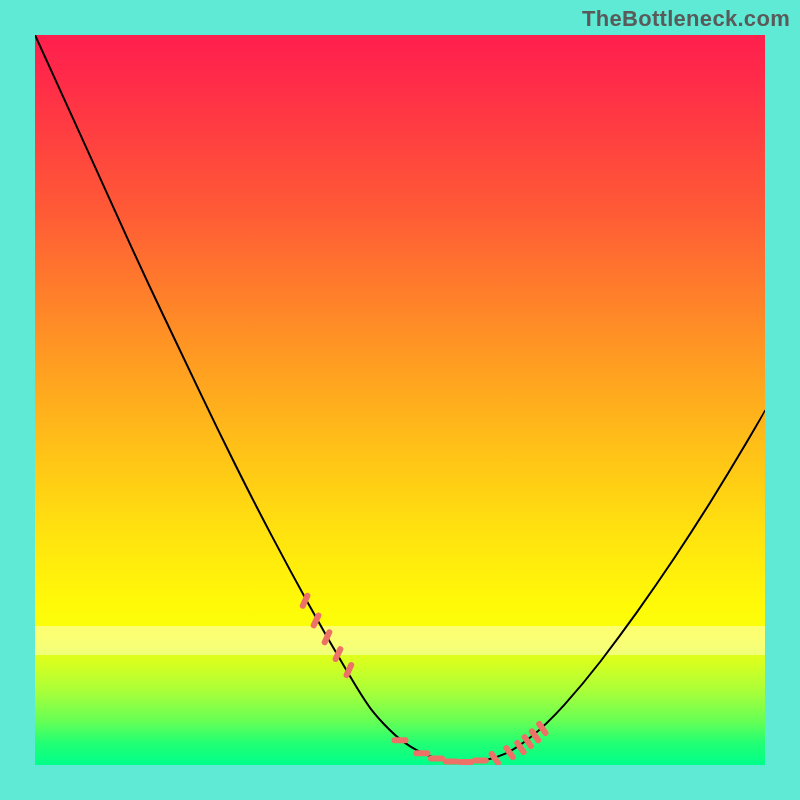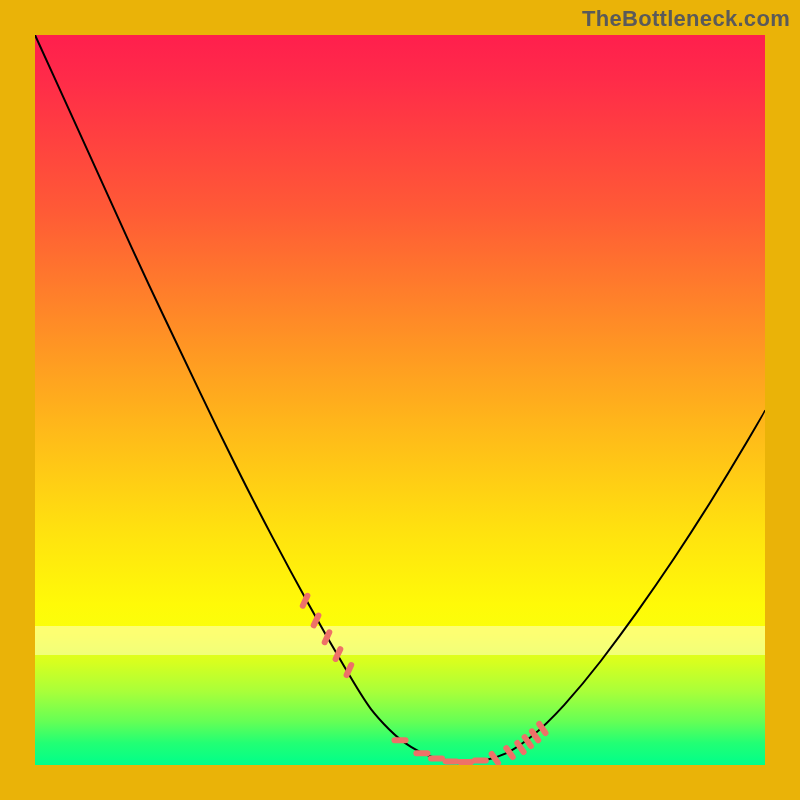--- a/index.html
+++ b/index.html
@@ -8,21 +8,21 @@
     width: 800px;
     height: 800px;
     background: #000;
     overflow: hidden;
     font-family: Arial, Helvetica, sans-serif;
   }
   .outer {
     position: relative;
     width: 800px;
     height: 800px;
-    background: #eab308;
+    background: #5eead4;
   }
   .plot {
     position: absolute;
     left: 35px;
     top: 35px;
     width: 730px;
     height: 730px;
     background: linear-gradient(to bottom,
       #ff1f4d 0%,
       #ff2b49 6%,

